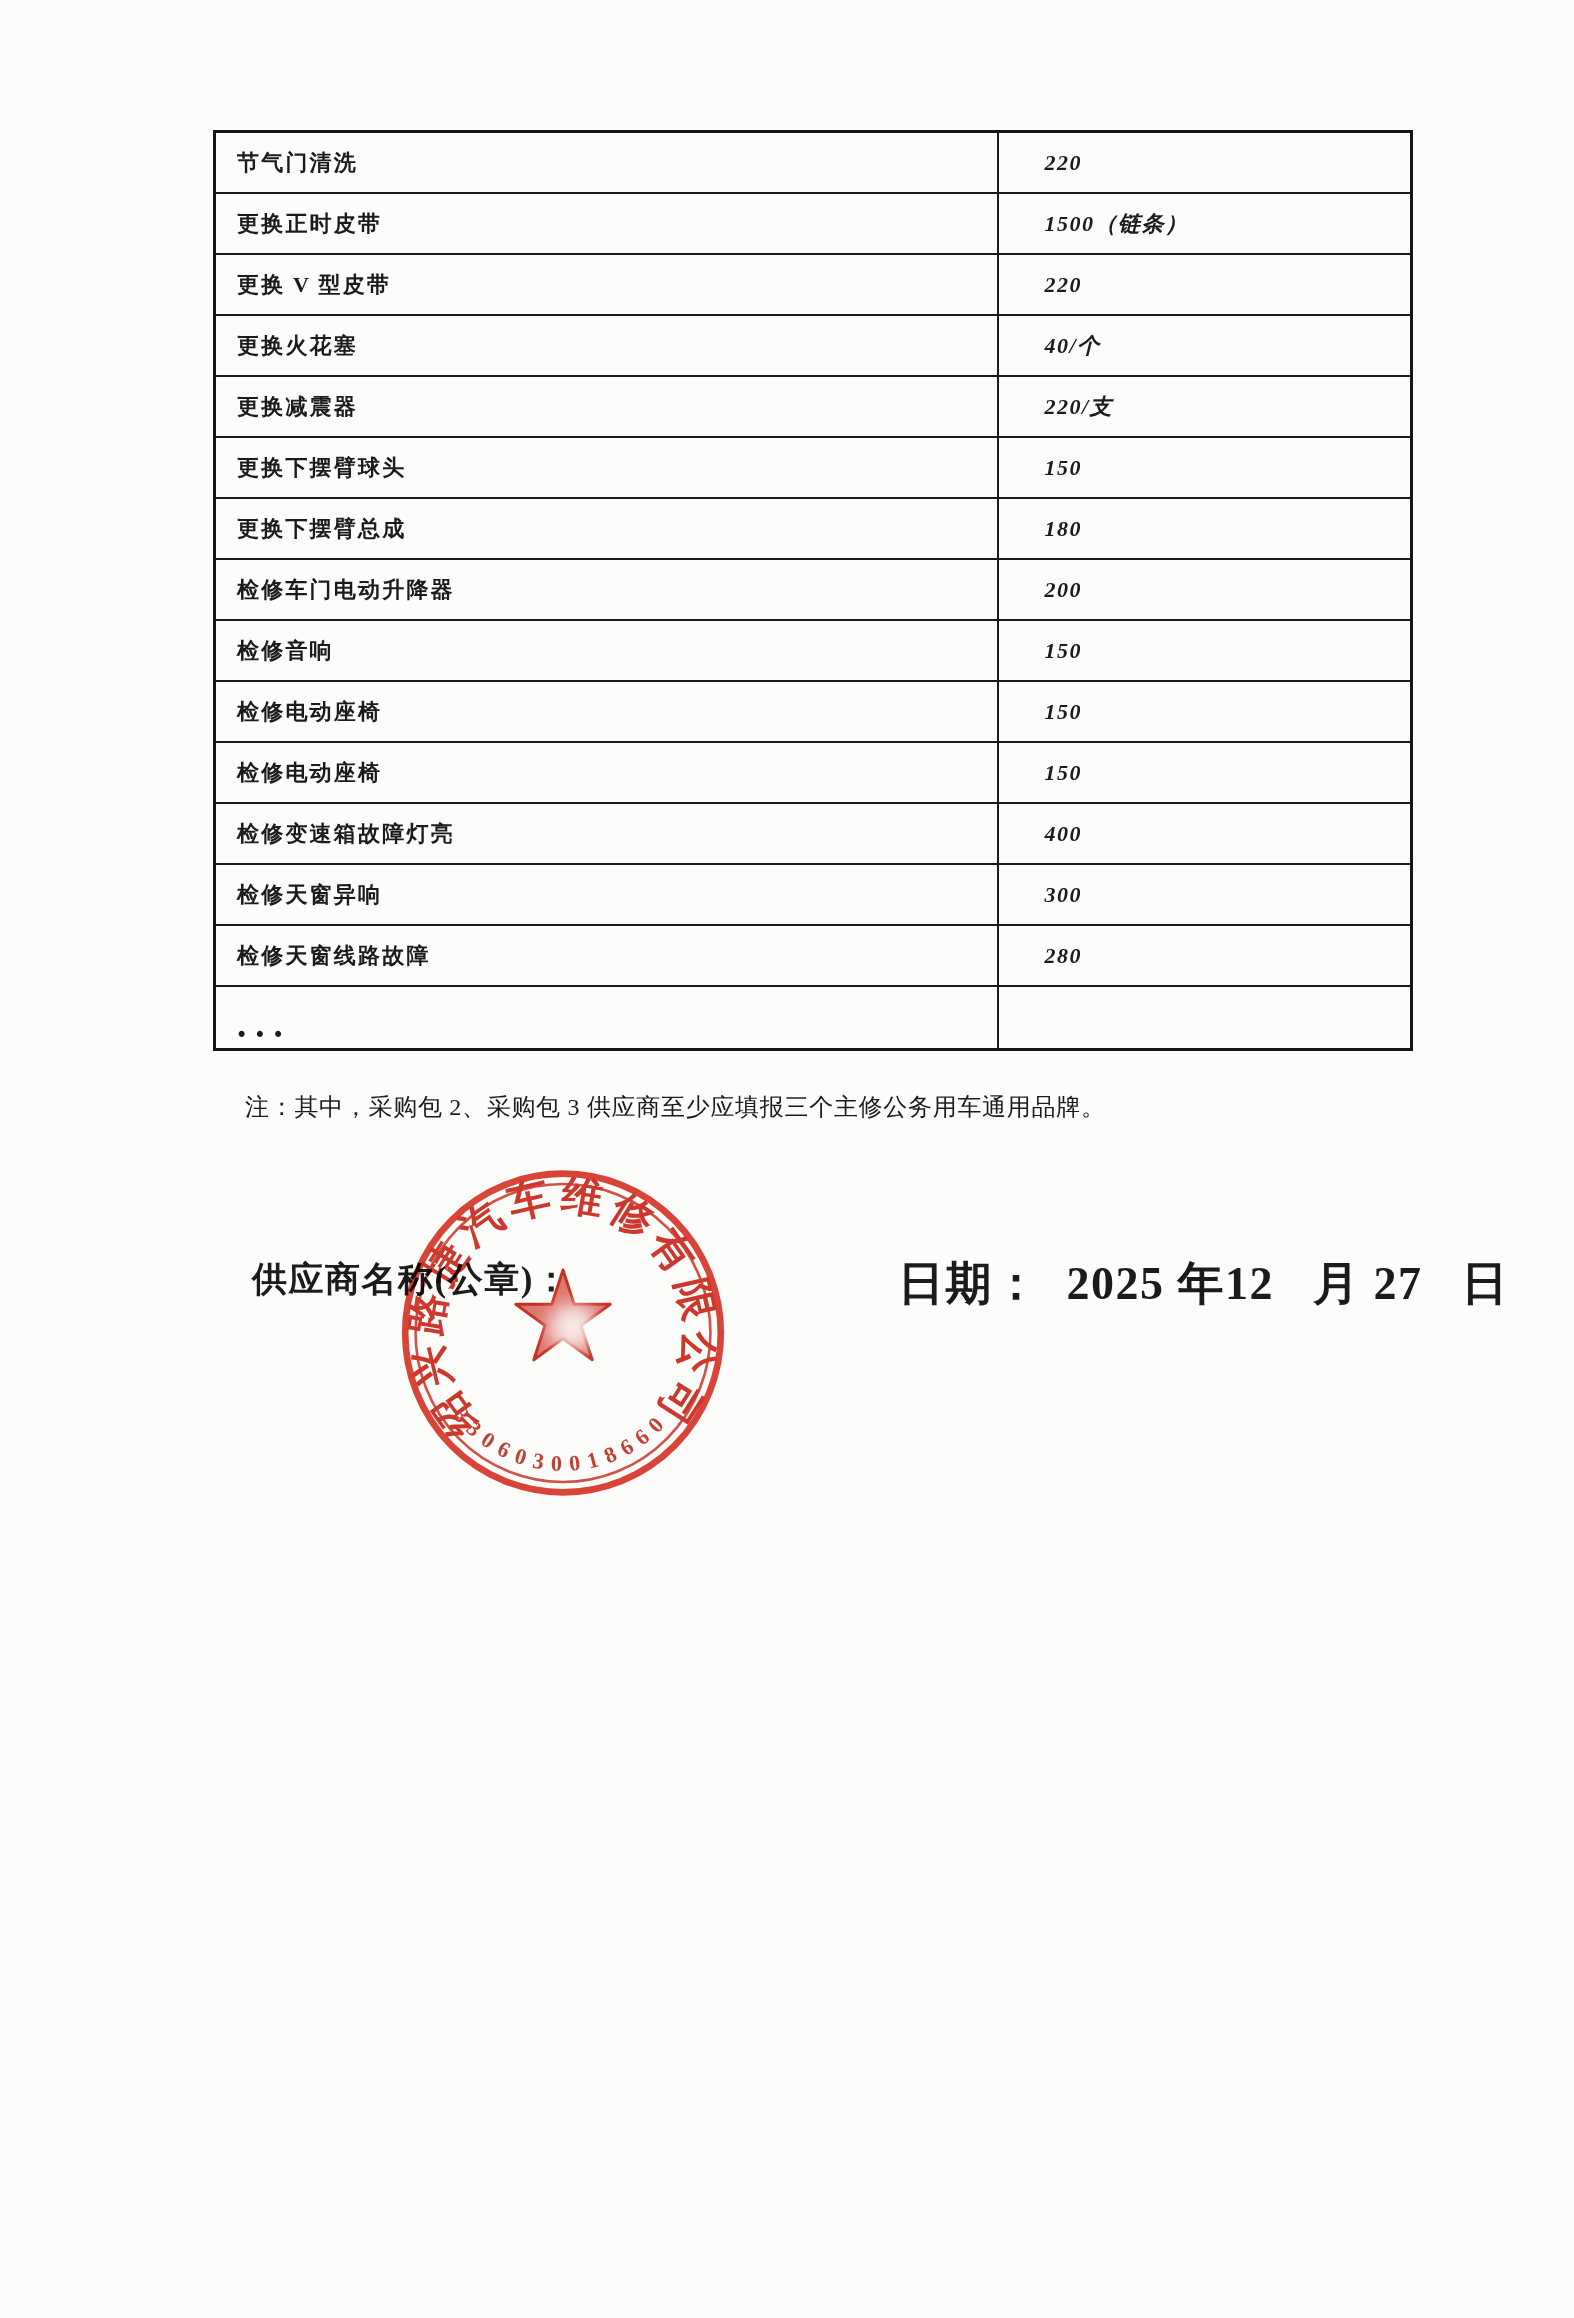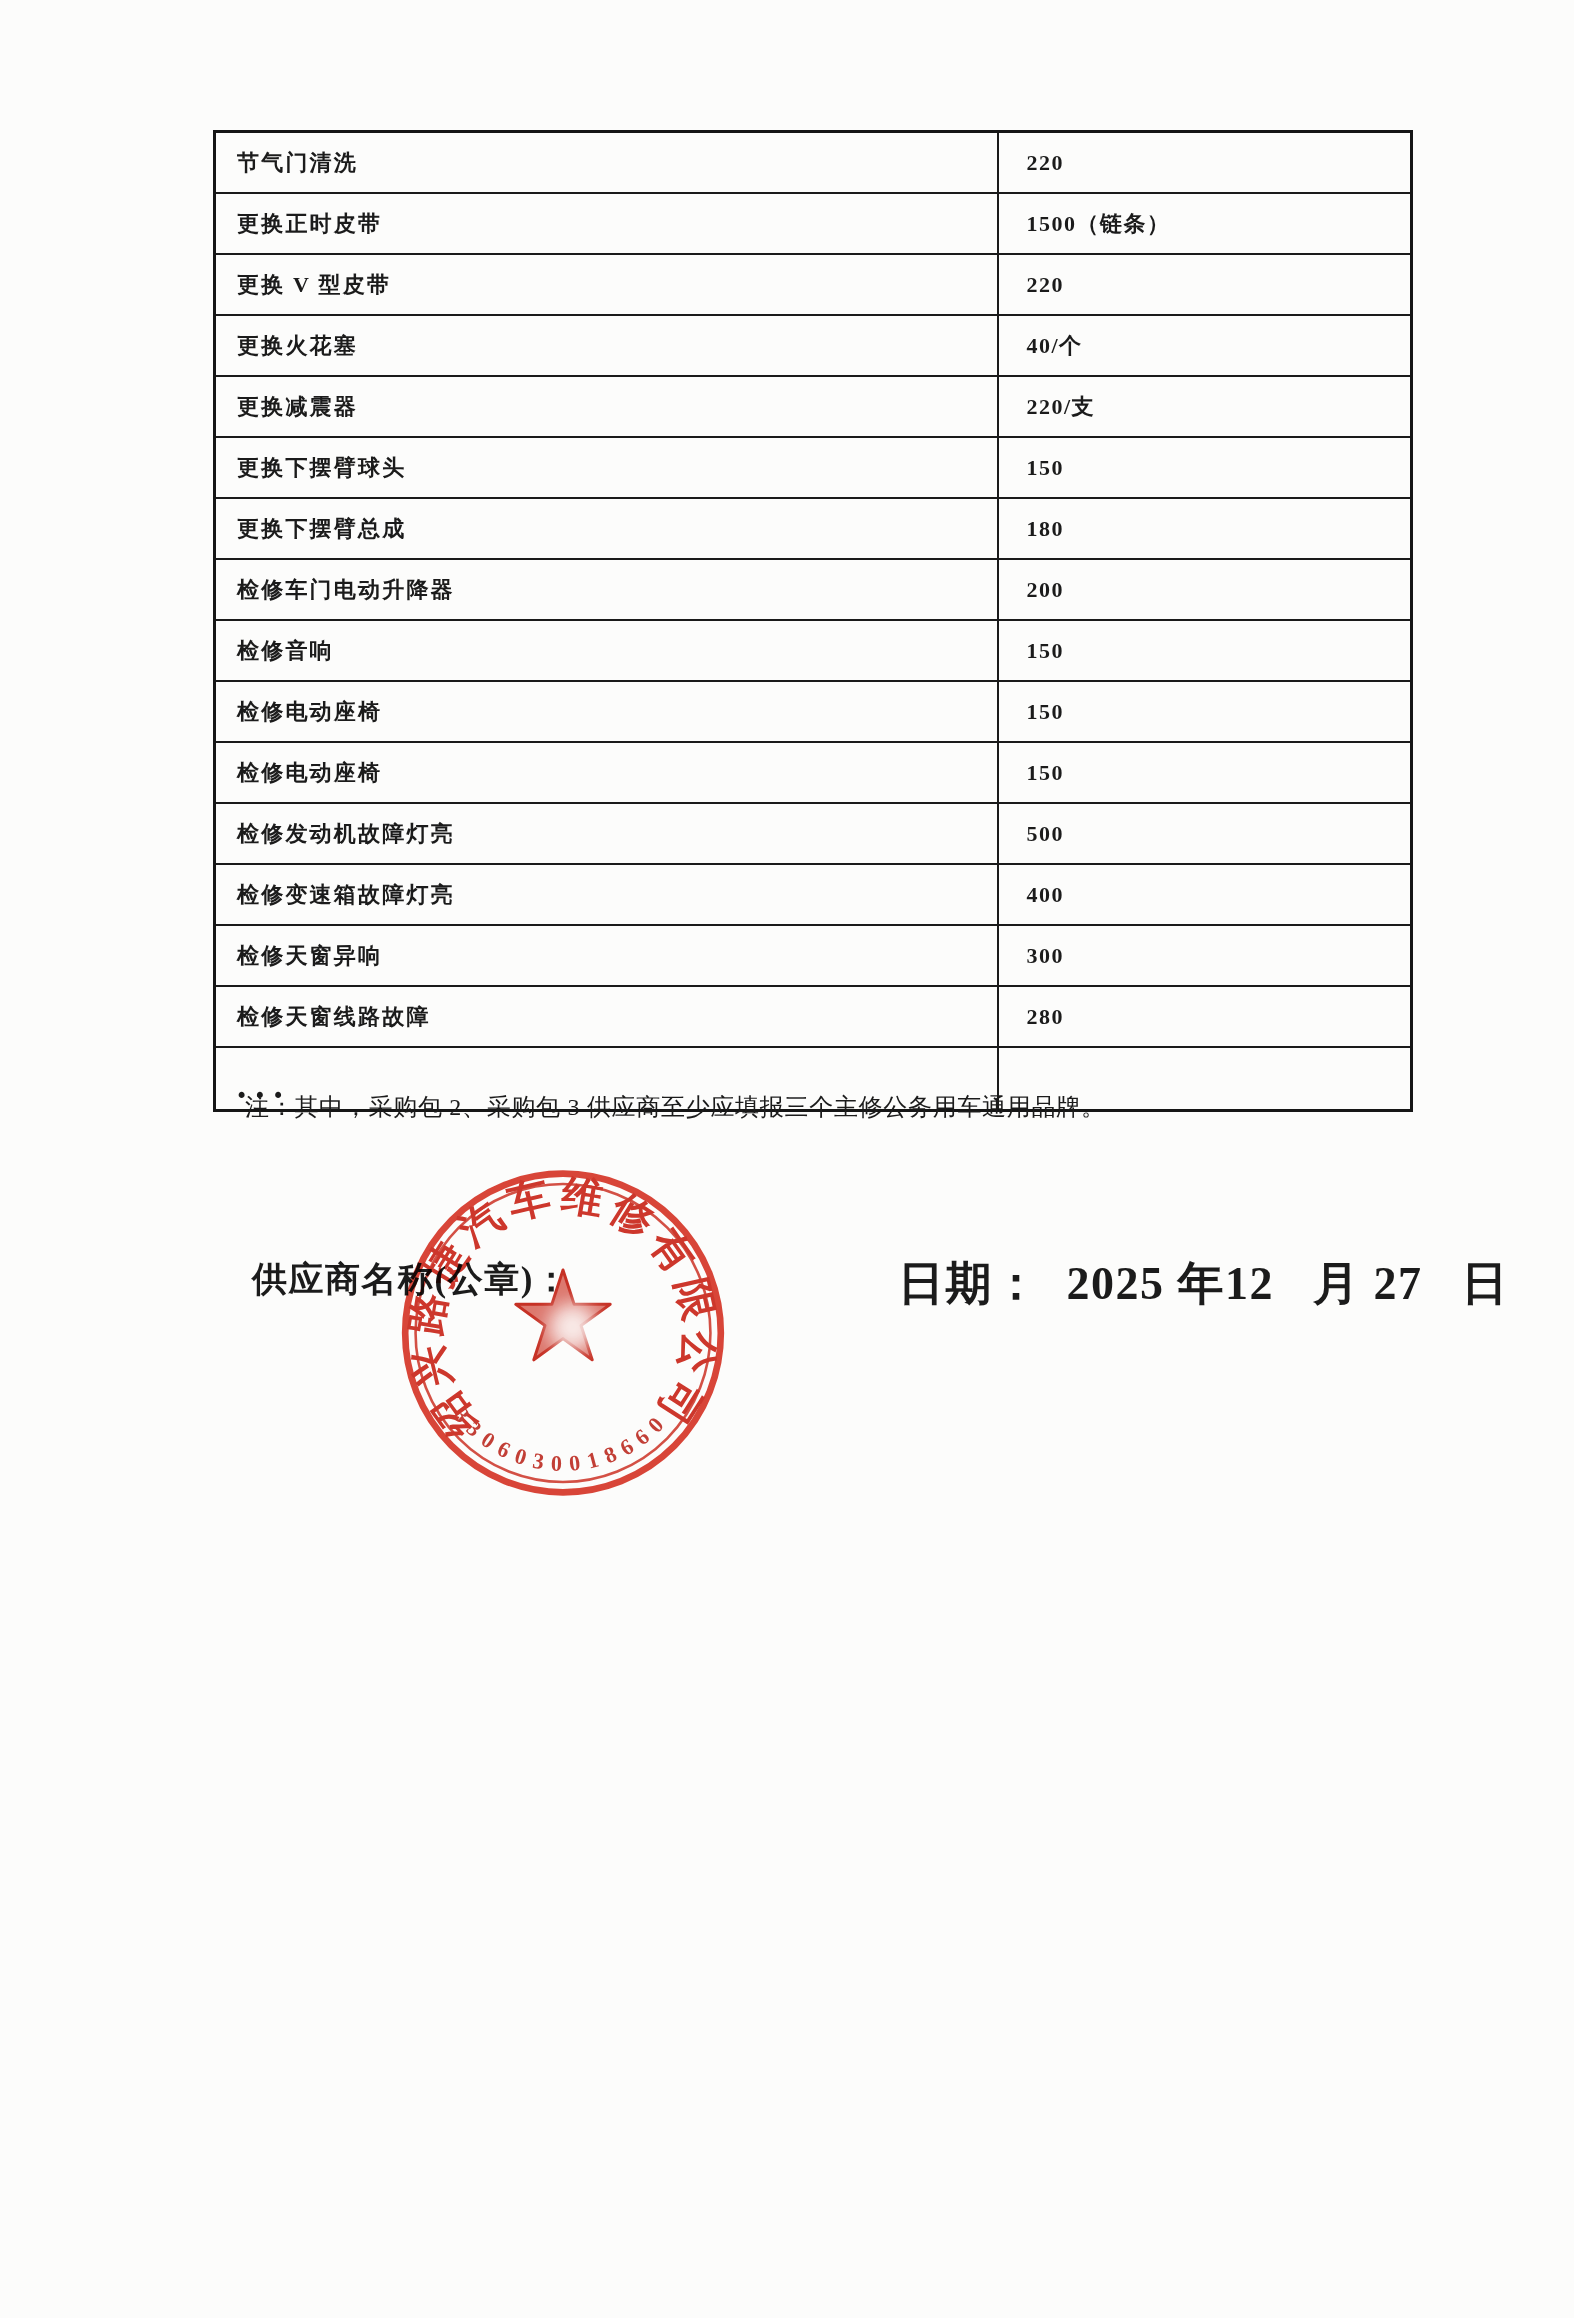--- a/index.html
+++ b/index.html
@@ -26,21 +26,21 @@
     border: 2.2px solid #1a1a1a;
     height: 59px;
     font-size: 22px;
     font-weight: 600;
     letter-spacing: 2.2px;
     vertical-align: middle;
     padding: 0 0 0 21px;
     white-space: nowrap;
     overflow: hidden;
   }
-  table.price-table td.price-cell { padding-left: 28px; letter-spacing: 1.5px; }
+  table.price-table td.price-cell { padding-left: 46px; letter-spacing: 1.5px; font-style: italic; }
   table.price-table tr.ellipsis-row td.item-cell {
     vertical-align: bottom;
     padding-bottom: 1.5px;
     font-size: 37px;
     letter-spacing: 9px;
     font-weight: 700;
   }
 
   
   .note {
@@ -141,24 +141,20 @@
         <td class="item-cell">检修音响</td>
         <td class="price-cell">150</td>
       </tr>
       <tr>
         <td class="item-cell">检修电动座椅</td>
         <td class="price-cell">150</td>
       </tr>
       <tr>
         <td class="item-cell">检修电动座椅</td>
         <td class="price-cell">150</td>
-      </tr>
-      <tr>
-        <td class="item-cell">检修发动机故障灯亮</td>
-        <td class="price-cell">500</td>
       </tr>
       <tr>
         <td class="item-cell">检修变速箱故障灯亮</td>
         <td class="price-cell">400</td>
       </tr>
       <tr>
         <td class="item-cell">检修天窗异响</td>
         <td class="price-cell">300</td>
       </tr>
       <tr>

